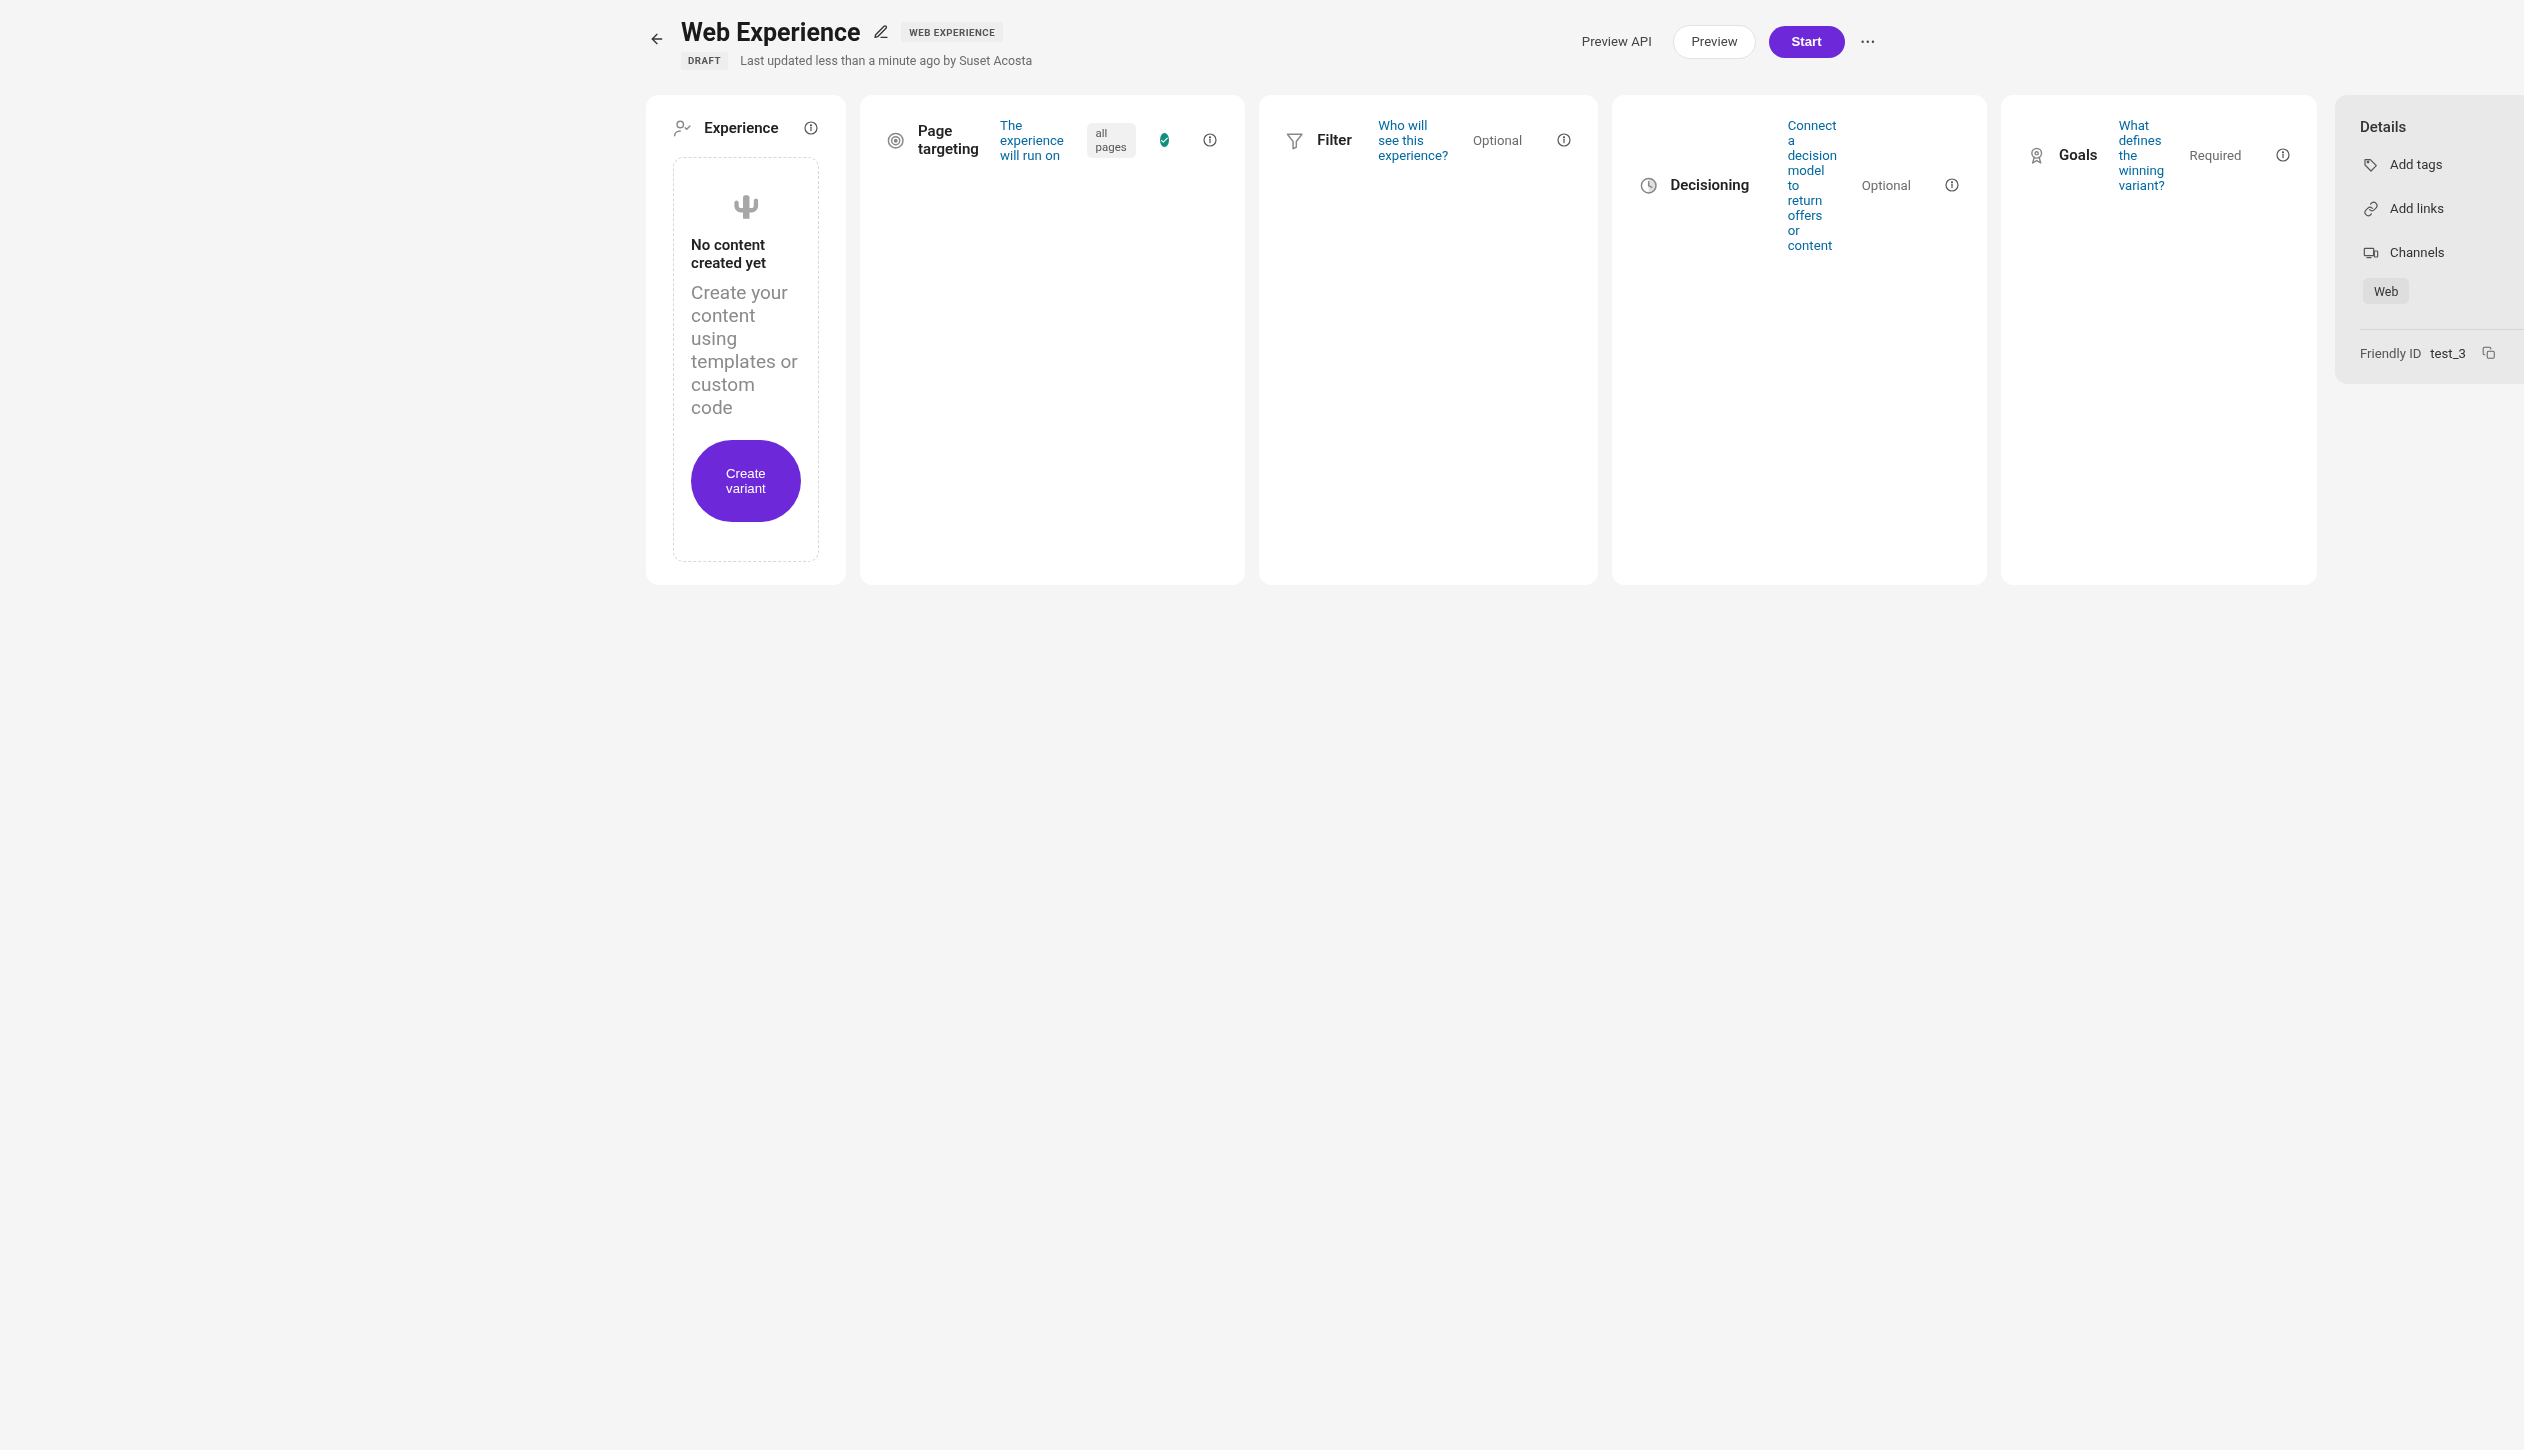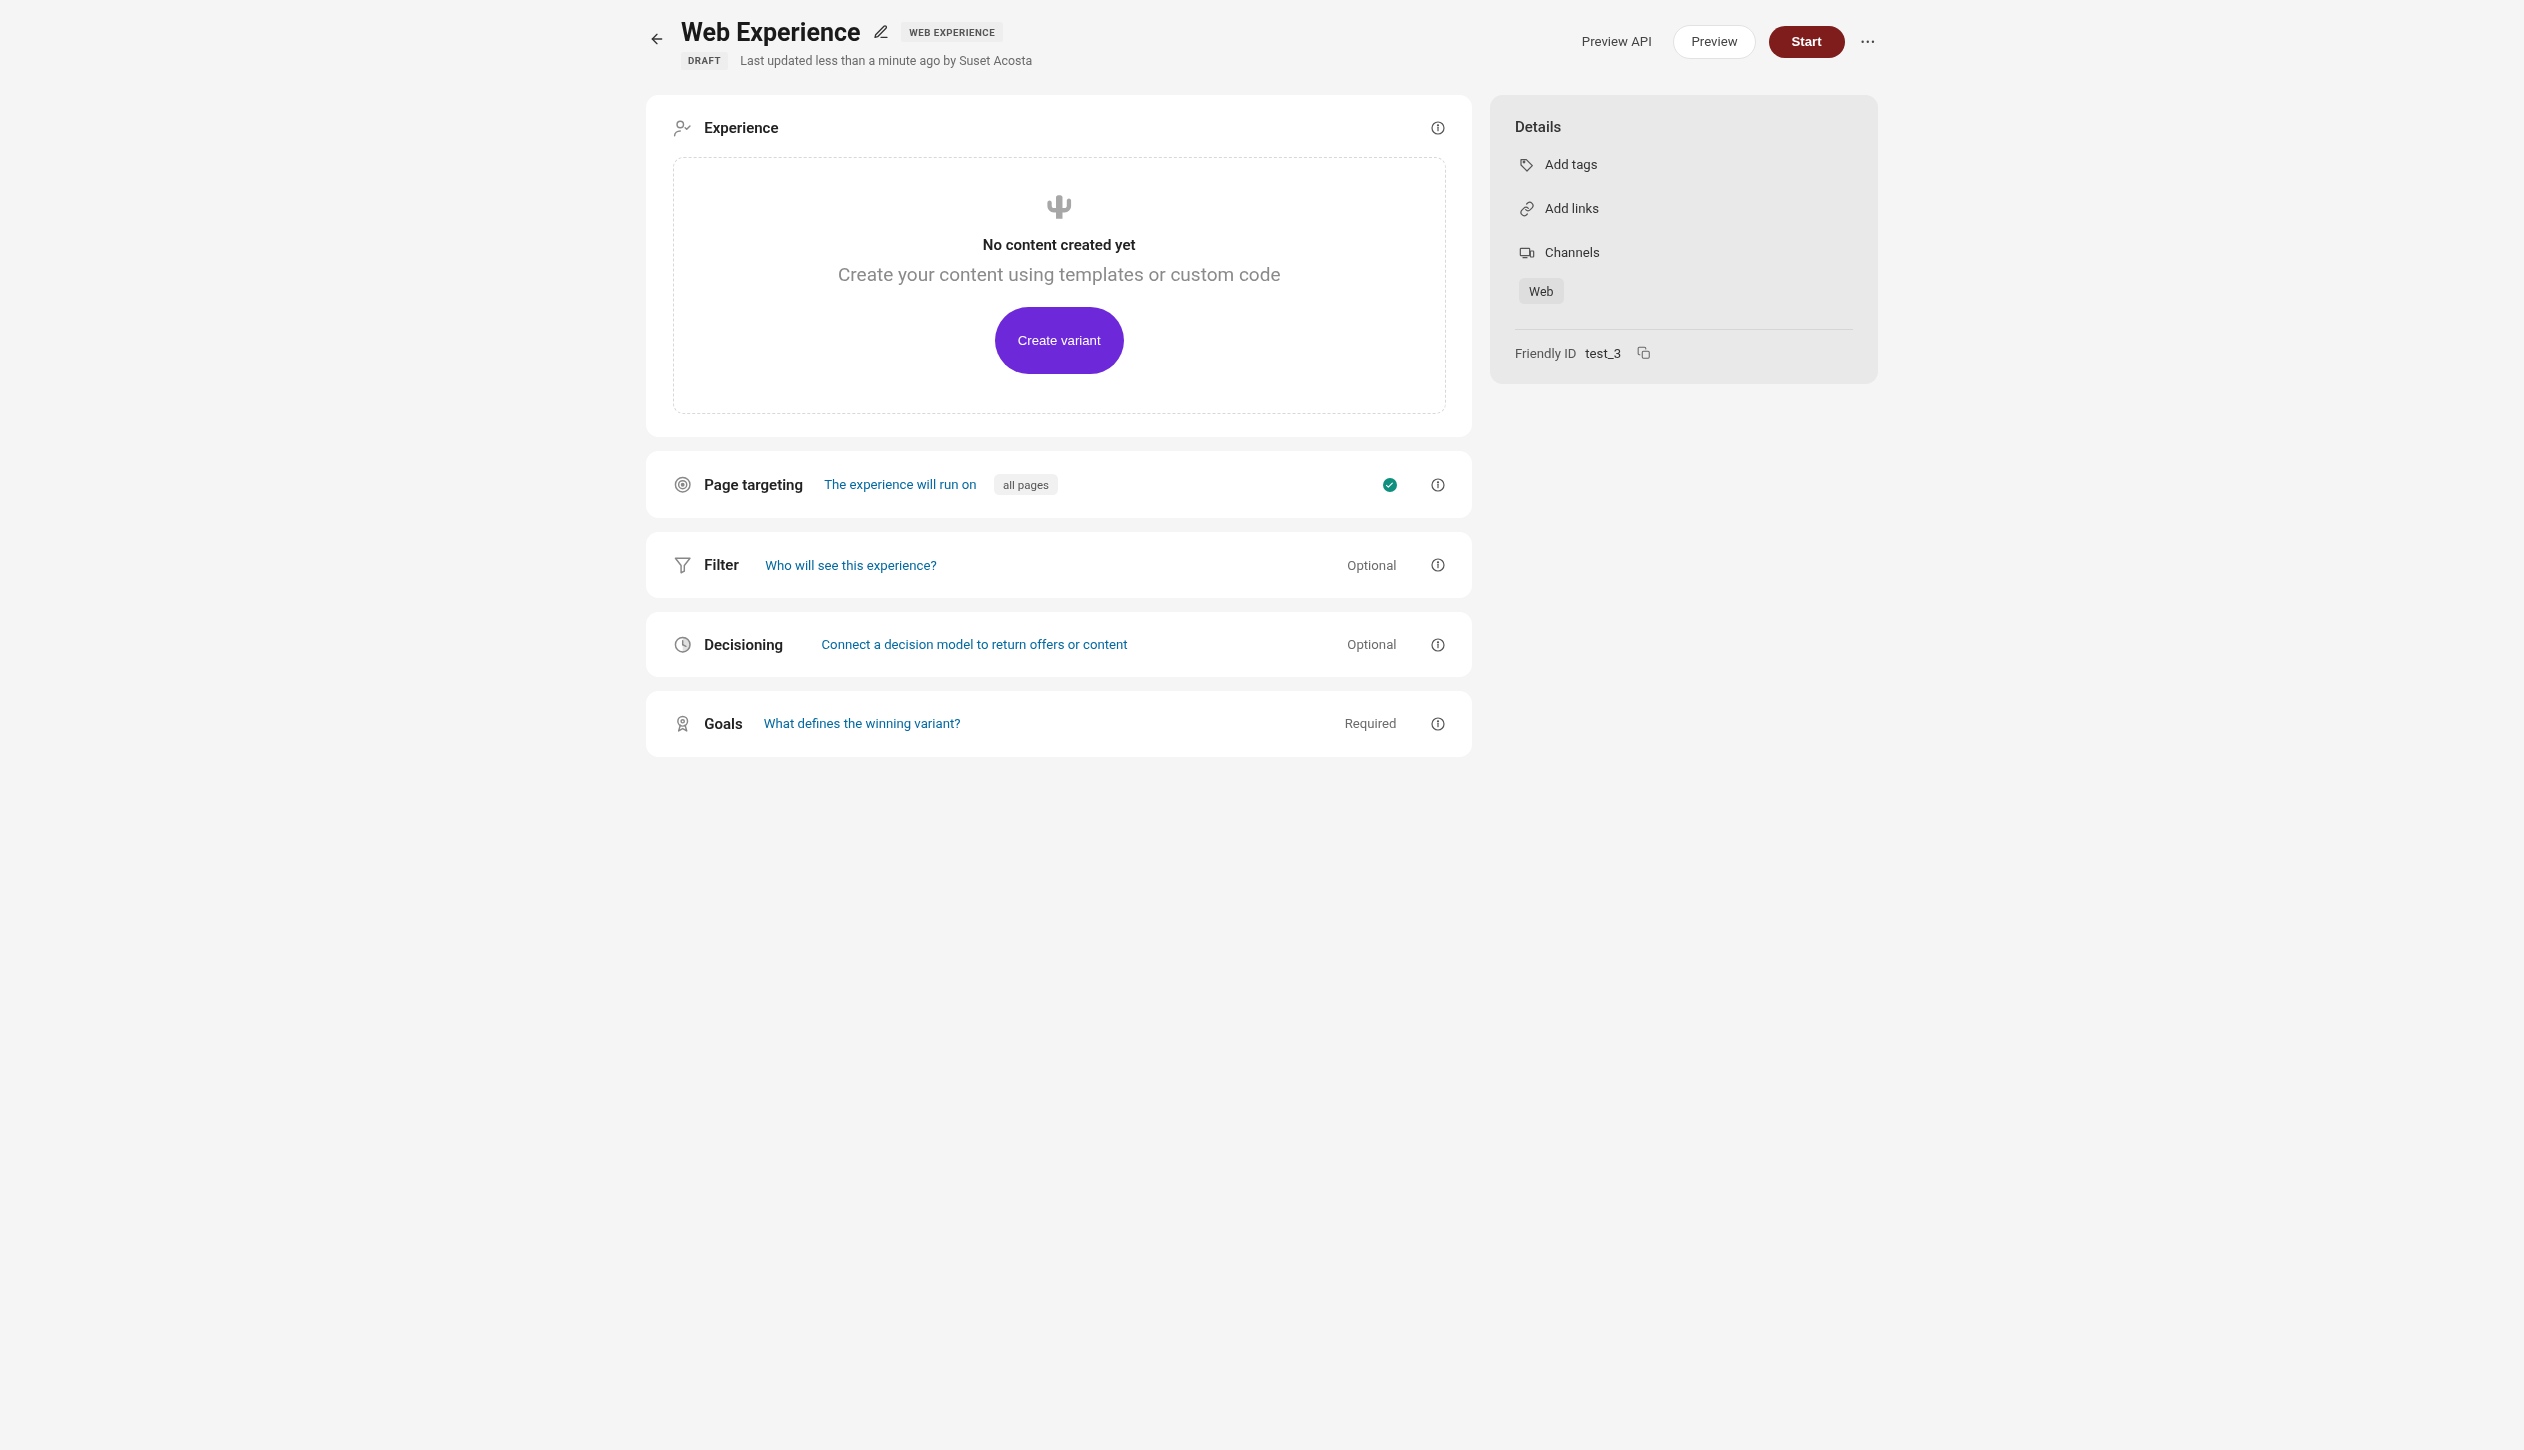--- a/index.html
+++ b/index.html
@@ -55,27 +55,27 @@
   .updated-text { color: #6b6b6b; font-size: 12.4px; }
   .header-spacer { flex: 1; }
   .header-actions { display: flex; align-items: center; gap: 12.4px; margin-top: 7px; }
   .link-btn { color: #444; font-size: 13.2px; cursor: pointer; padding: 7px 8.8px; }
   .outline-btn {
     color: #444; font-size: 13.2px; cursor: pointer; padding: 8.8px 17.6px;
     border: 0.9px solid #e2e2e2; border-radius: 881px; background: #fff;
   }
   .primary-btn {
     color: #fff; font-size: 13.2px; font-weight: 600; cursor: pointer; padding: 8.8px 23px;
-    border: none; border-radius: 881px; background: #7f1d1d;
+    border: none; border-radius: 881px; background: #6d28d9;
   }
   .more-btn { width: 21px; height: 21px; display:flex;align-items:center;justify-content:center;cursor:pointer;color:#444; }
 
   
   .content-row { display: flex; gap: 17.6px; align-items:flex-start;}
-  .main-col { flex: 1; display: flex; flex-direction: column; gap: 14px; }
+  .main-col { flex: 1; display: flex; flex-direction: row; gap: 14px; }
   .side-col { width: 388px; flex: 0 0 388px; }
 
   .card {
     background: #fff;
     border-radius: 12.4px;
     padding: 23px 26.5px;
   }
   .card-header { display: flex; align-items: center; gap: 12.4px; }
   .card-icon { width: 19.4px; height: 19.4px; color: #888; flex:0 0 19.4px; }
   .card-title { font-size: 15px; font-weight: 600; color: #222; }

